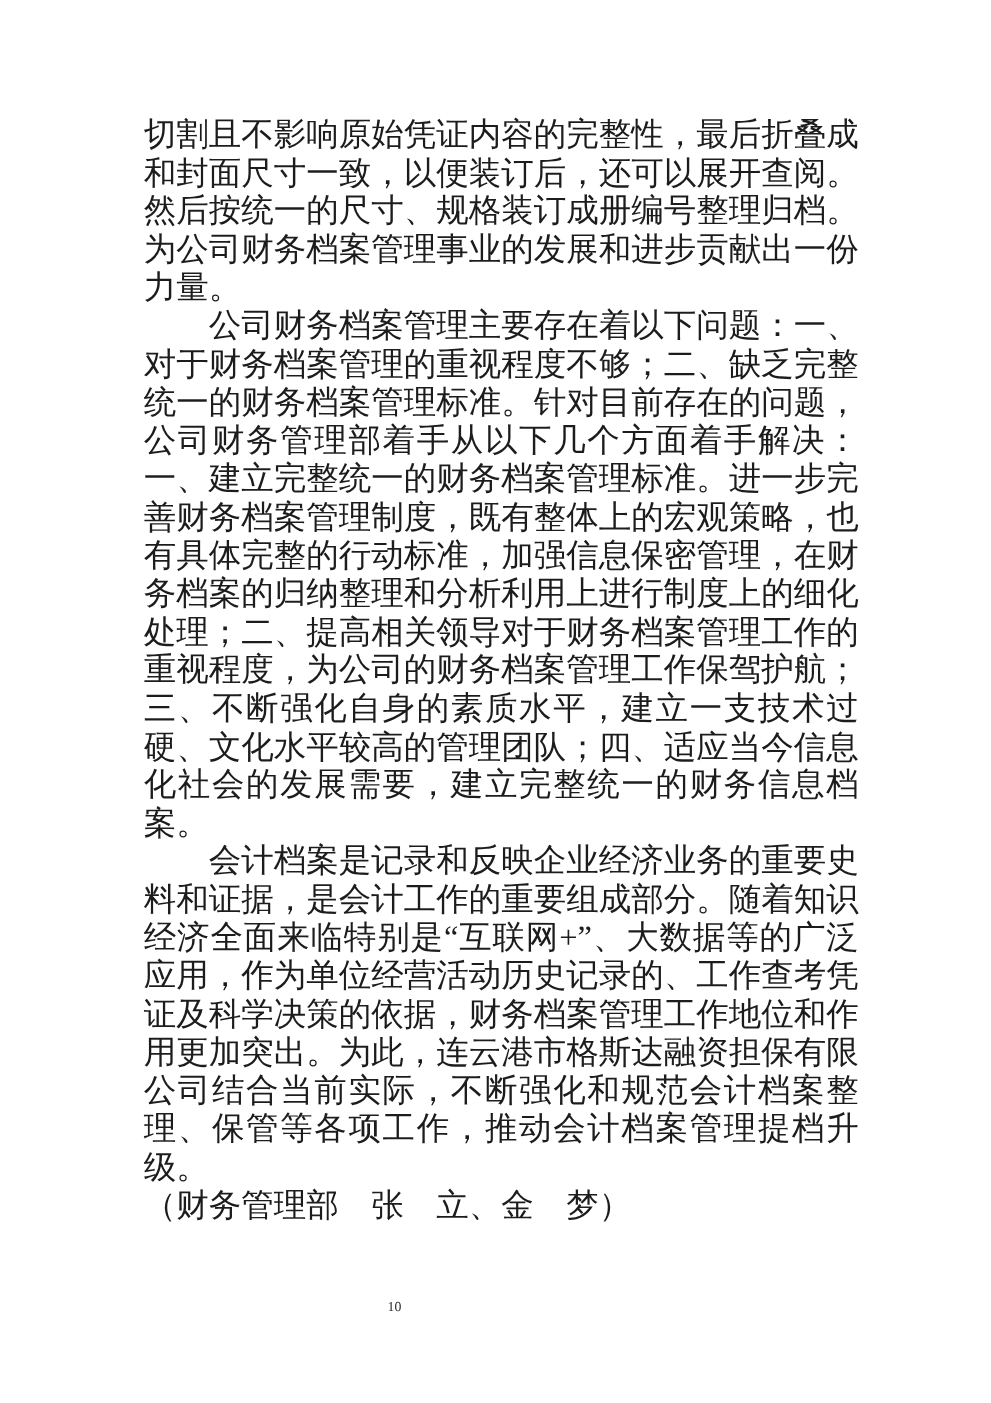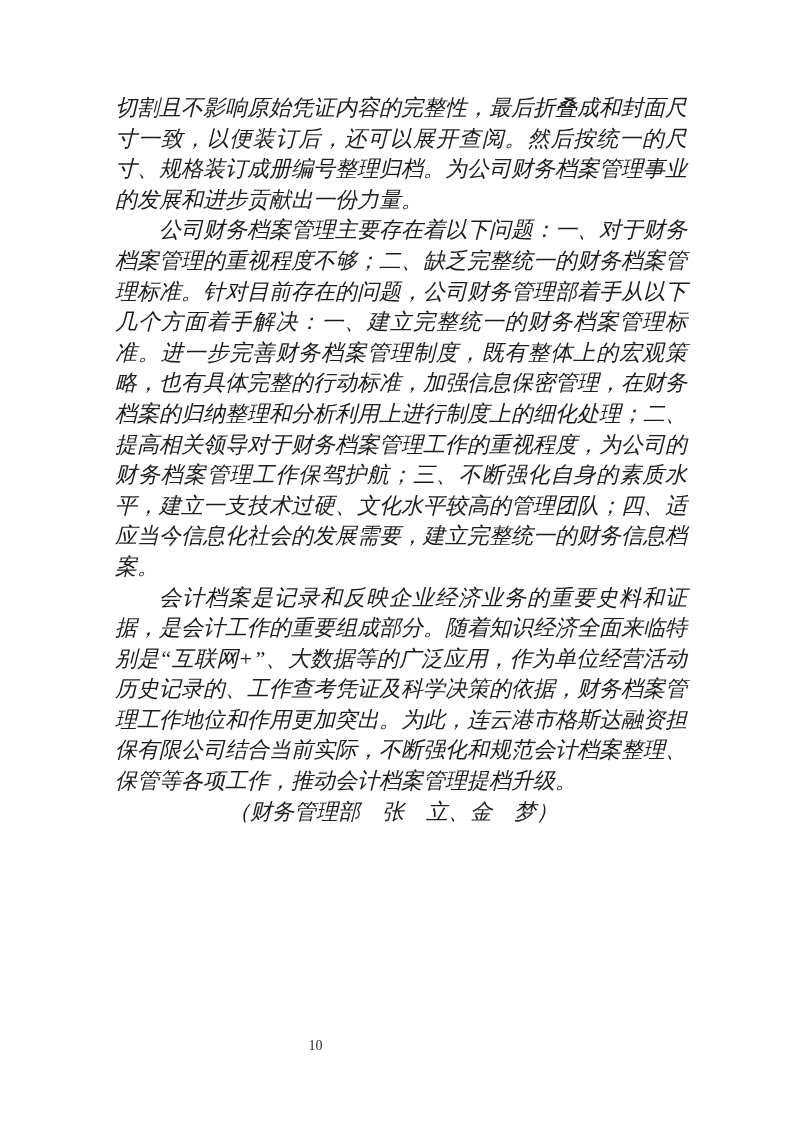--- a/index.html
+++ b/index.html
@@ -21,47 +21,46 @@
     top: 0;
     width: 793px;
     height: 1122px;
     background: #ffffff;
   }
   .content {
     position: absolute;
     left: 115px;
     top: 93px;
     width: 572px;
-    font-size: 22px;
+    font-size: 26px;
     line-height: 30.6px;
     text-align: justify;
     letter-spacing: 0;
-    font-style: italic;
   }
   .para {
     margin: 0;
     padding: 0;
     text-indent: 2em;
   }
   .para.first {
     text-indent: 0;
   }
   .attribution {
     margin: 0;
     padding: 0 16px 0 0;
     text-indent: 0;
-    text-align: center;
+    text-align: left;
   }
   .page-number {
     position: absolute;
     left: 0;
     top: 1036px;
     width: 631px;
     text-align: center;
-    font-size: 14px;
+    font-size: 11px;
     line-height: 20px;
     color: #2a2a2a;
     font-family: "Liberation Serif", "DejaVu Serif", serif;
   }
 </style>
 </head>
 <body>
 
 <div class="page">
   <div class="content">

